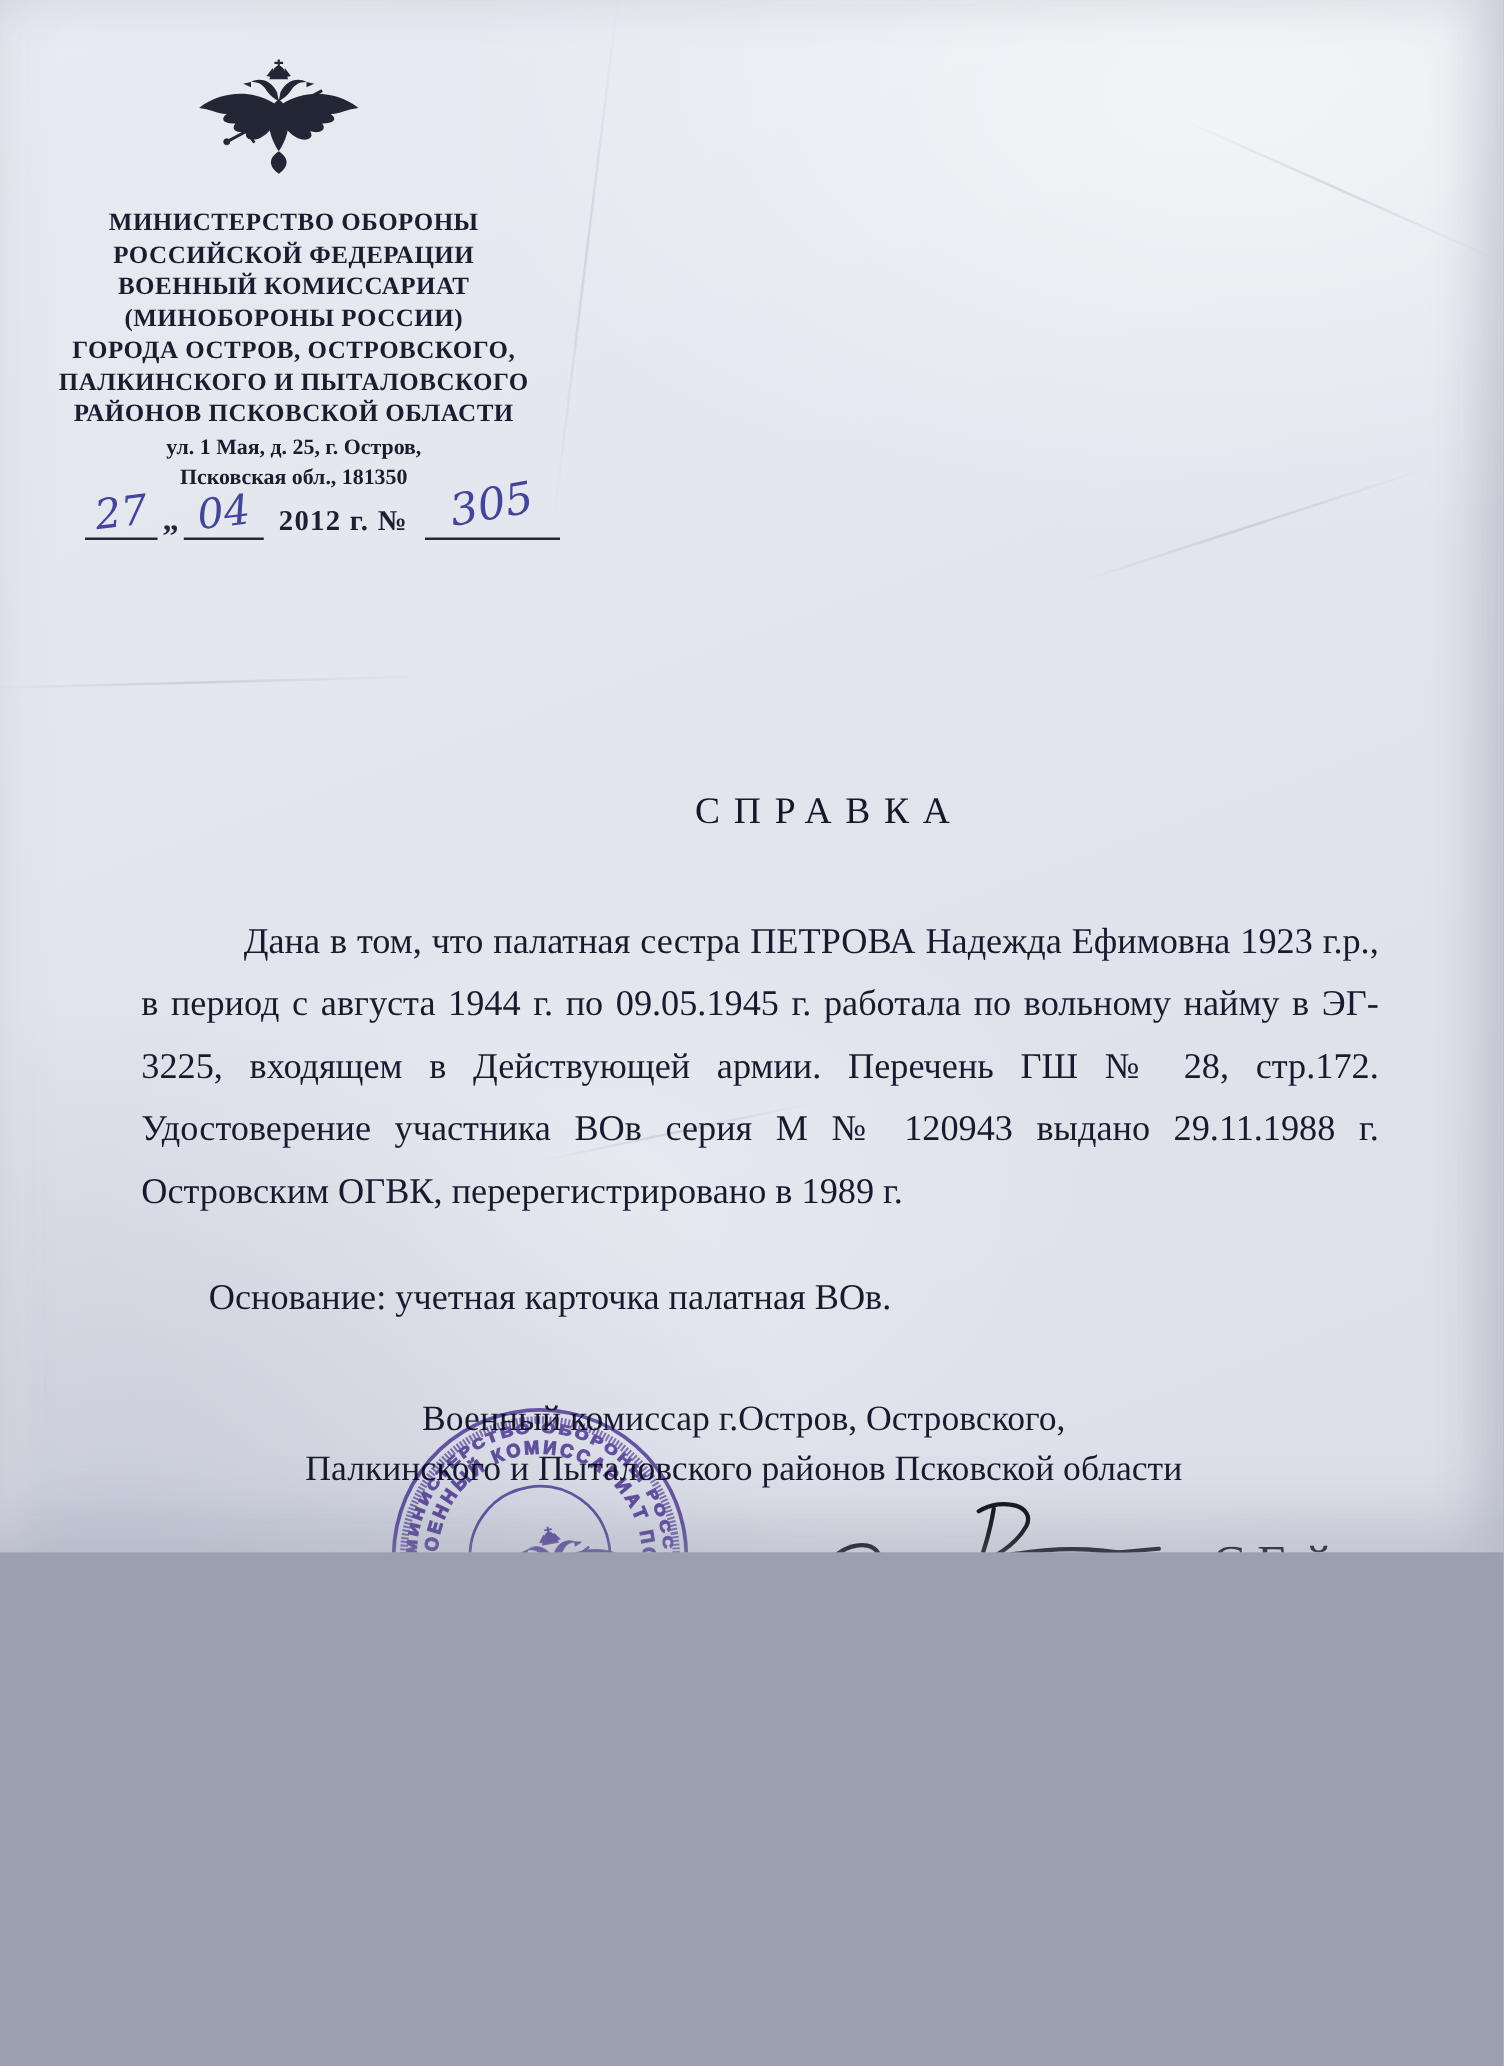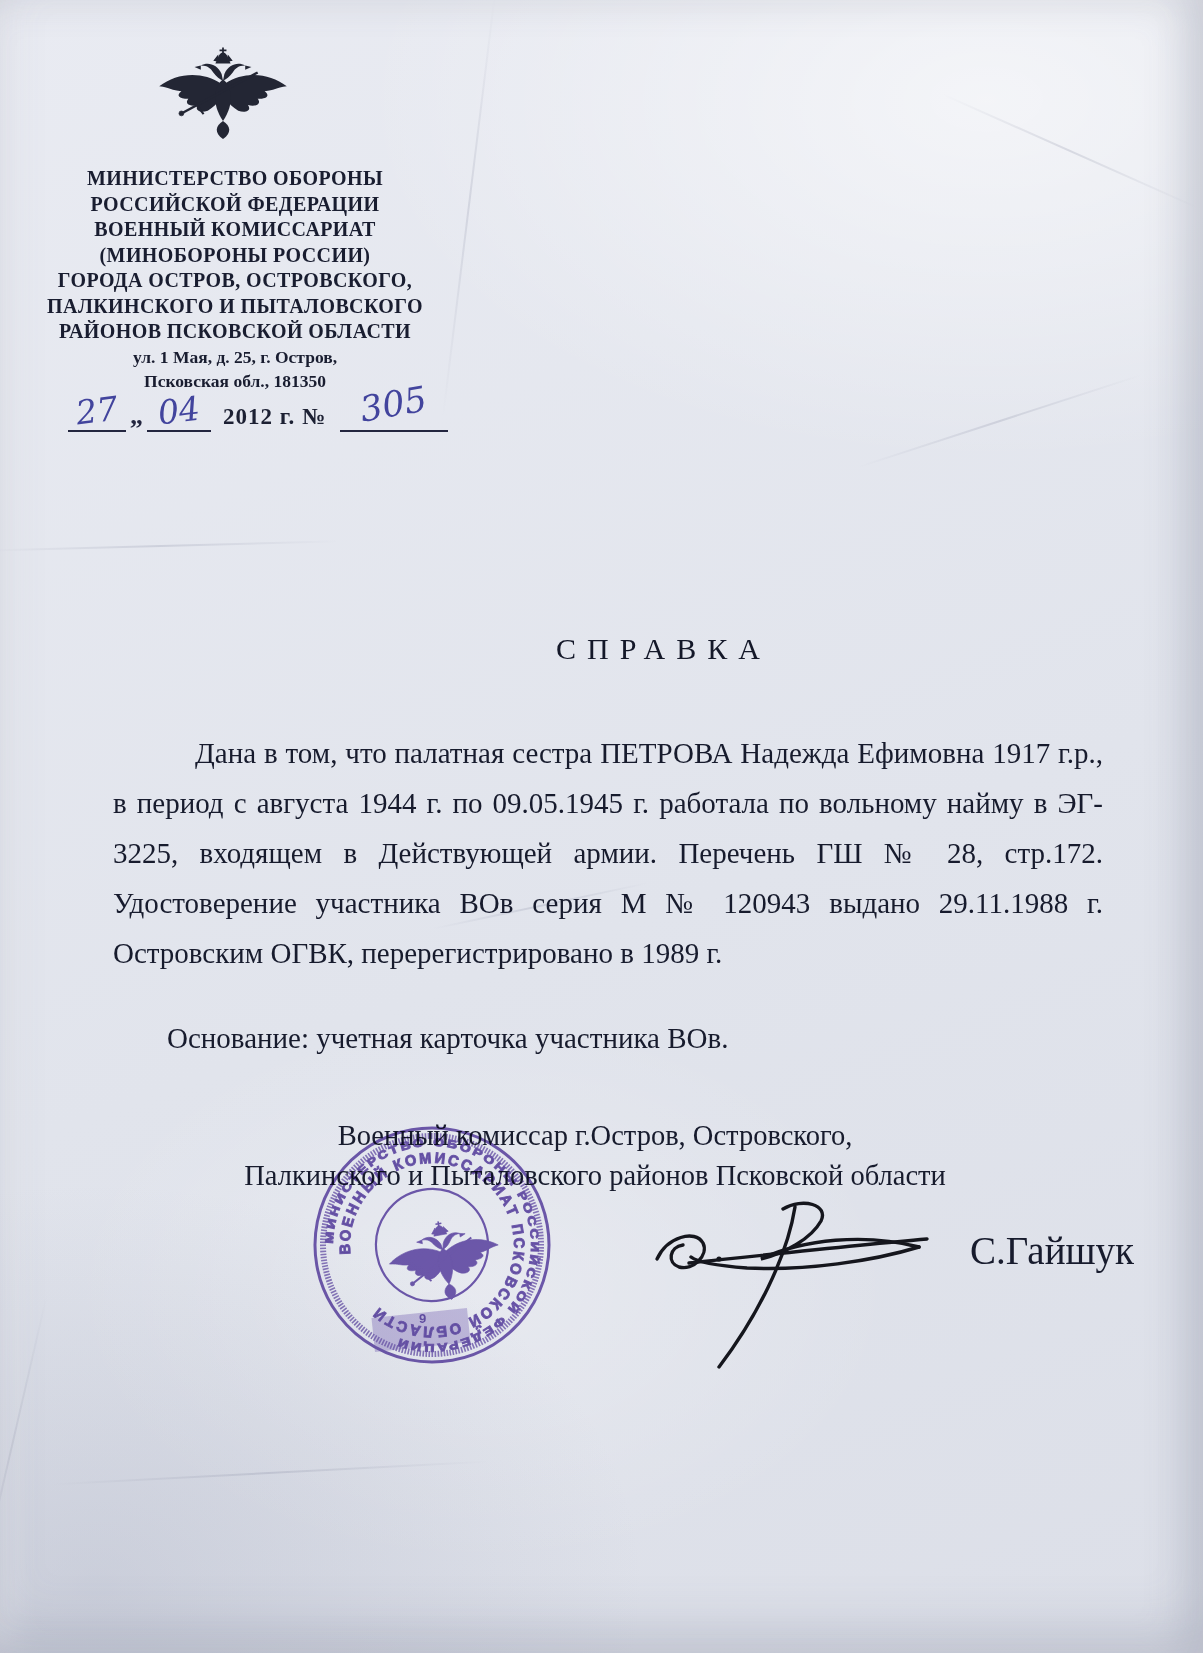--- a/index.html
+++ b/index.html
@@ -1,17 +1,17 @@
 <!DOCTYPE html>
 <html><head>
 <meta charset="utf-8">
 <style>
   html,body{margin:0;padding:0;background:#9aa0ad;}
   .page{
-    position:relative;width:1203px;height:1653px;margin:0 auto;overflow:hidden;
+    position:relative;width:1203px;height:1242px;margin:0 auto;overflow:hidden;
     font-family:"Liberation Serif", serif;color:#1a1e2f;
     background:
       radial-gradient(900px 520px at 82% 6%, rgba(255,255,255,.55), transparent 70%),
       radial-gradient(760px 560px at 8% 96%, rgba(150,156,178,.28), transparent 72%),
       radial-gradient(600px 400px at 40% 78%, rgba(255,255,255,.25), transparent 70%),
       linear-gradient(160deg,#e9ebf2 0%,#e1e4ec 55%,#dcdfe8 100%);
   }
   .page::after{
     content:"";position:absolute;inset:0;pointer-events:none;
     box-shadow:inset -22px 0 38px rgba(95,100,125,.17),
@@ -130,28 +130,28 @@
     <span class="hw-slot slot-day"><span class="hw">27</span></span>
     <span class="quote">„</span>
     <span class="hw-slot slot-month"><span class="hw">04</span></span>
     <span class="printed">2012 г. №</span>
     <span class="hw-slot slot-num"><span class="hw hw-num">305</span></span>
   </div>
 
   <div class="title">СПРАВКА</div>
 
   <div class="bodytext">
-    <div class="bline j indent">Дана в том, что палатная сестра ПЕТРОВА Надежда Ефимовна 1917 г.р.,</div>
+    <div class="bline j indent">Дана в том, что палатная сестра ПЕТРОВА Надежда Ефимовна 1923 г.р.,</div>
     <div class="bline j">в период с августа 1944 г. по 09.05.1945 г. работала по вольному найму в ЭГ-</div>
     <div class="bline j">3225, входящем в Действующей армии. Перечень ГШ № 28, стр.172.</div>
     <div class="bline j">Удостоверение участника ВОв серия М № 120943 выдано 29.11.1988 г.</div>
     <div class="bline">Островским ОГВК, перерегистрировано в 1989 г.</div>
   </div>
 
-  <div class="basis">Основание: учетная карточка участника ВОв.</div>
+  <div class="basis">Основание: учетная карточка палатная ВОв.</div>
 
   <div class="sigblock">
     <div>Военный комиссар г.Остров, Островского,</div>
     <div>Палкинского и Пыталовского районов Псковской области</div>
   </div>
 
   <svg class="signature" viewBox="0 0 300 180">
     <g fill="none" stroke="#15161d" stroke-width="3.4" stroke-linecap="round">
       <path d="M22,64 C32,42 60,34 68,48 C74,60 58,76 44,72 C32,68 34,52 48,50"></path>
       <circle cx="84" cy="64" r="2.6" fill="#15161d" stroke="none"></circle>

